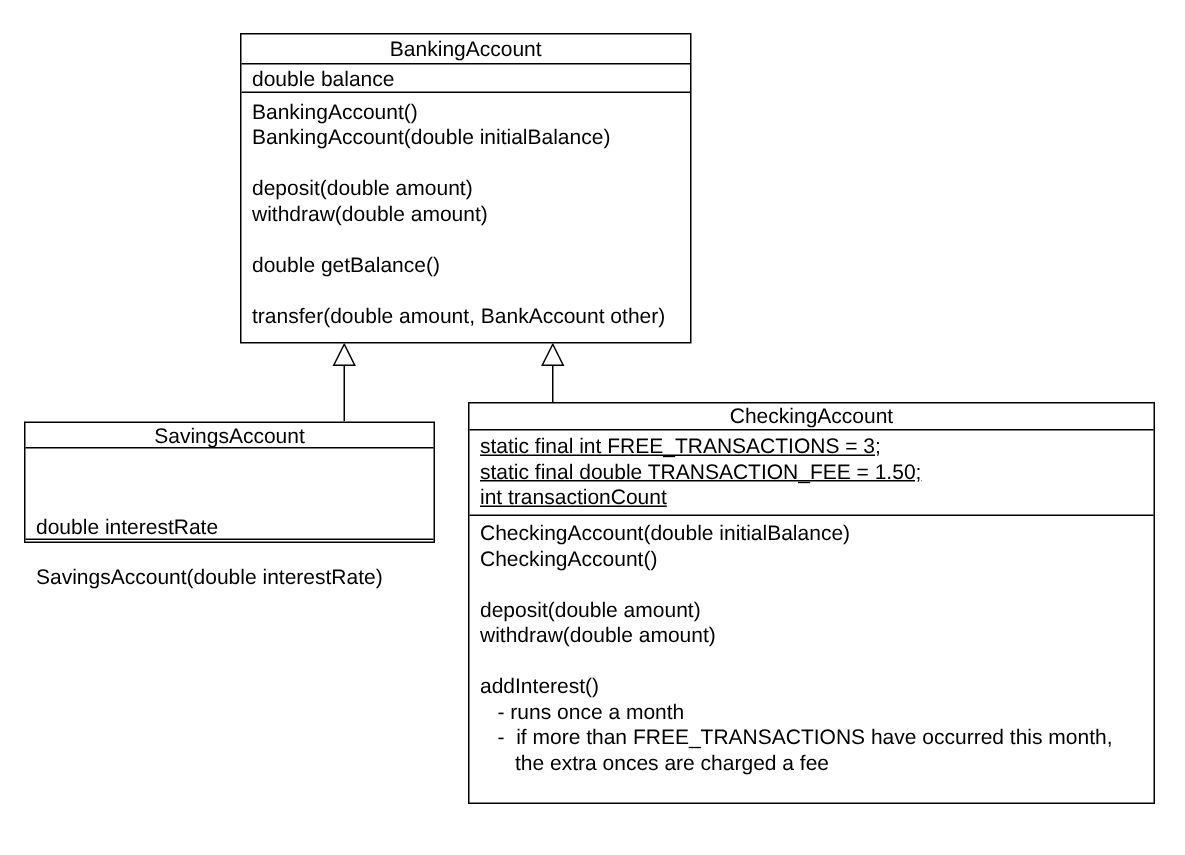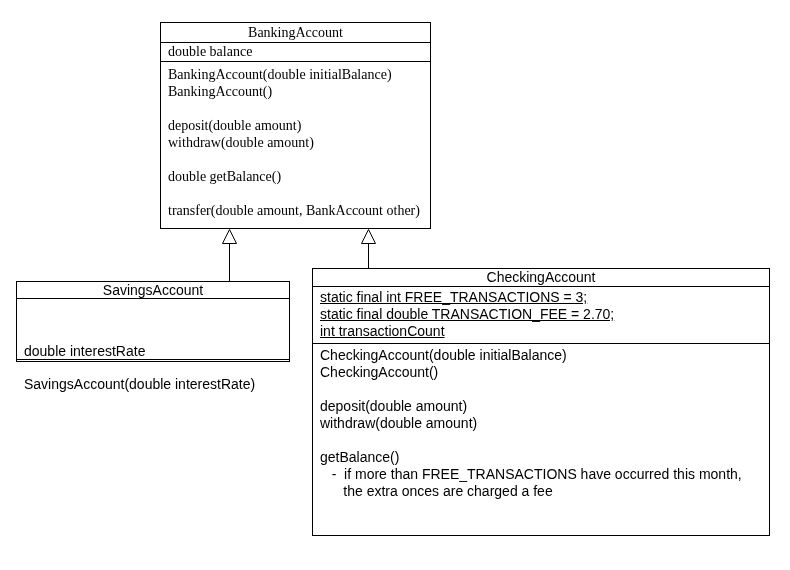--- a/index.html
+++ b/index.html
@@ -44,21 +44,21 @@
     padding: 4px 7px 0 7px;
     overflow: hidden;
   }
   .line {
     line-height: 17px;
     min-height: 17px;
     white-space: pre;
   }
 
   
-  .banking { left: 160px; top: 22px; width: 271px; height: 207px; font-family: Liberation Serif, serif; }
+  .banking { left: 160px; top: 22px; width: 301px; height: 207px; }
   .banking .title { height: 20px; line-height: 19px; }
   .banking .attrs { height: 19px; }
   .banking .attrs .line { line-height: 16px; min-height: 16px; }
 
   
   .savings { left: 16px; top: 281px; width: 274px; height: 81px; }
   .savings .title { height: 17px; line-height: 16px; }
   .savings .attrs { height: 16px; padding-top: 0; margin-top: 45px; }
   .savings .attrs .line { line-height: 15px; min-height: 15px; }
   .savings .methods { padding-top: 2px; margin-top: 14px; }
@@ -84,22 +84,22 @@
       <polygon points="368.5,229.5 361.5,243.5 375.5,243.5" fill="#ffffff"></polygon>
     </g>
   </svg>
 
   <div class="class-box banking">
     <div class="compartment title">BankingAccount</div>
     <div class="compartment attrs">
       <div class="line">double balance</div>
     </div>
     <div class="compartment methods">
+      <div class="line">BankingAccount()</div>
       <div class="line">BankingAccount(double initialBalance)</div>
-      <div class="line">BankingAccount()</div>
       <div class="line"></div>
       <div class="line">deposit(double amount)</div>
       <div class="line">withdraw(double amount)</div>
       <div class="line"></div>
       <div class="line">double getBalance()</div>
       <div class="line"></div>
       <div class="line">transfer(double amount, BankAccount other)</div>
     </div>
   </div>
 
@@ -110,29 +110,30 @@
     </div>
     <div class="compartment methods">
       <div class="line">SavingsAccount(double interestRate)</div>
     </div>
   </div>
 
   <div class="class-box checking">
     <div class="compartment title">CheckingAccount</div>
     <div class="compartment attrs">
       <div class="line">static final int FREE_TRANSACTIONS = 3;</div>
-      <div class="line">static final double TRANSACTION_FEE = 2.70;</div>
+      <div class="line">static final double TRANSACTION_FEE = 1.50;</div>
       <div class="line">int transactionCount</div>
     </div>
     <div class="compartment methods">
       <div class="line">CheckingAccount(double initialBalance)</div>
       <div class="line">CheckingAccount()</div>
       <div class="line"></div>
       <div class="line">deposit(double amount)</div>
       <div class="line">withdraw(double amount)</div>
       <div class="line"></div>
-      <div class="line">getBalance()</div>
+      <div class="line">addInterest()</div>
+      <div class="line">   - runs once a month</div>
       <div class="line">   -  if more than FREE_TRANSACTIONS have occurred this month,</div>
       <div class="line">      the extra onces are charged a fee</div>
     </div>
   </div>
 
 </div>
 
 </body></html>

